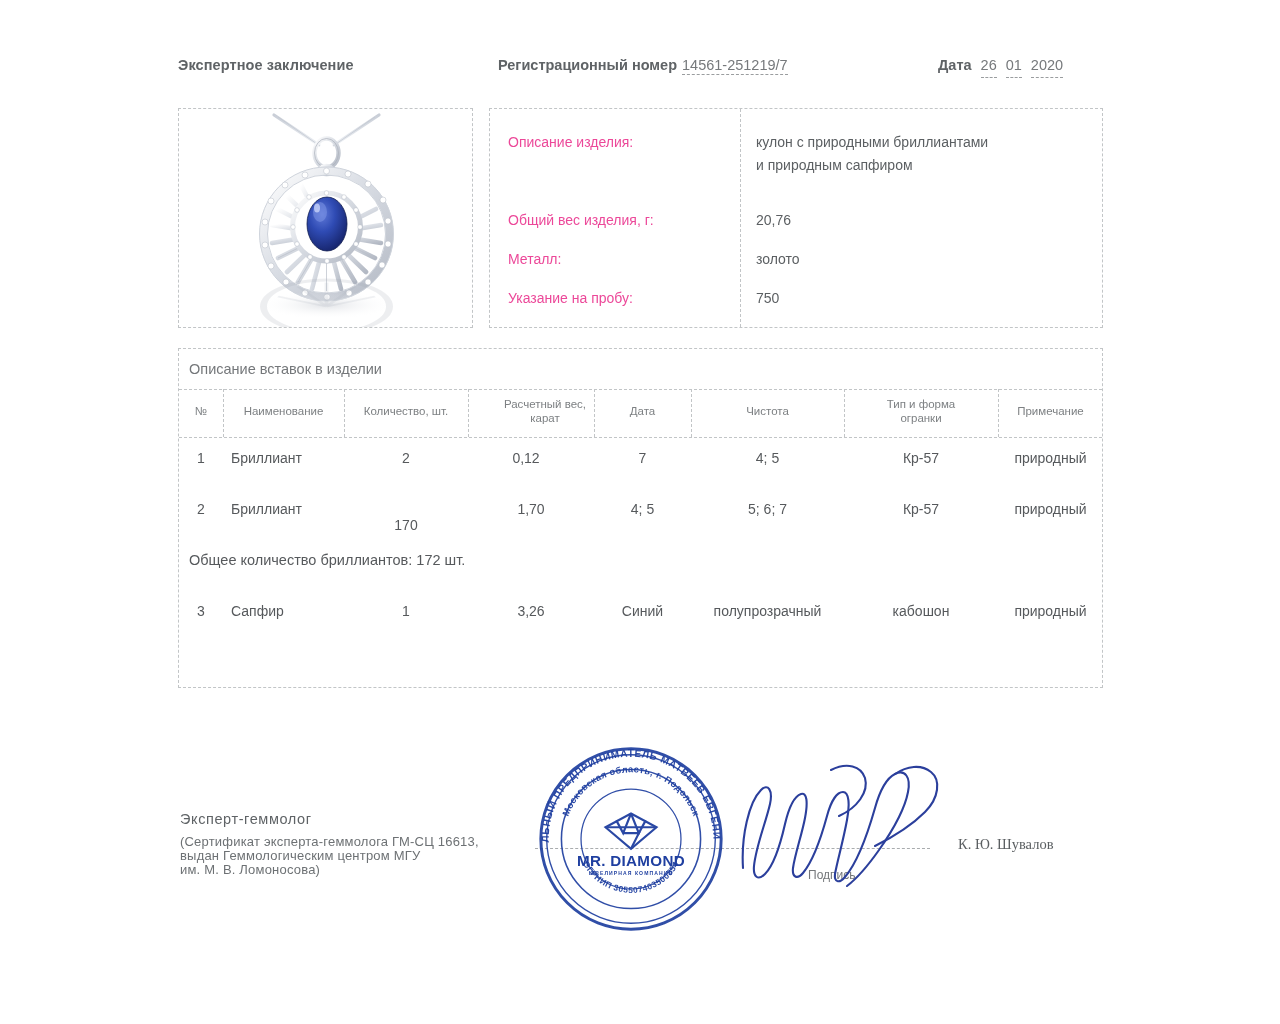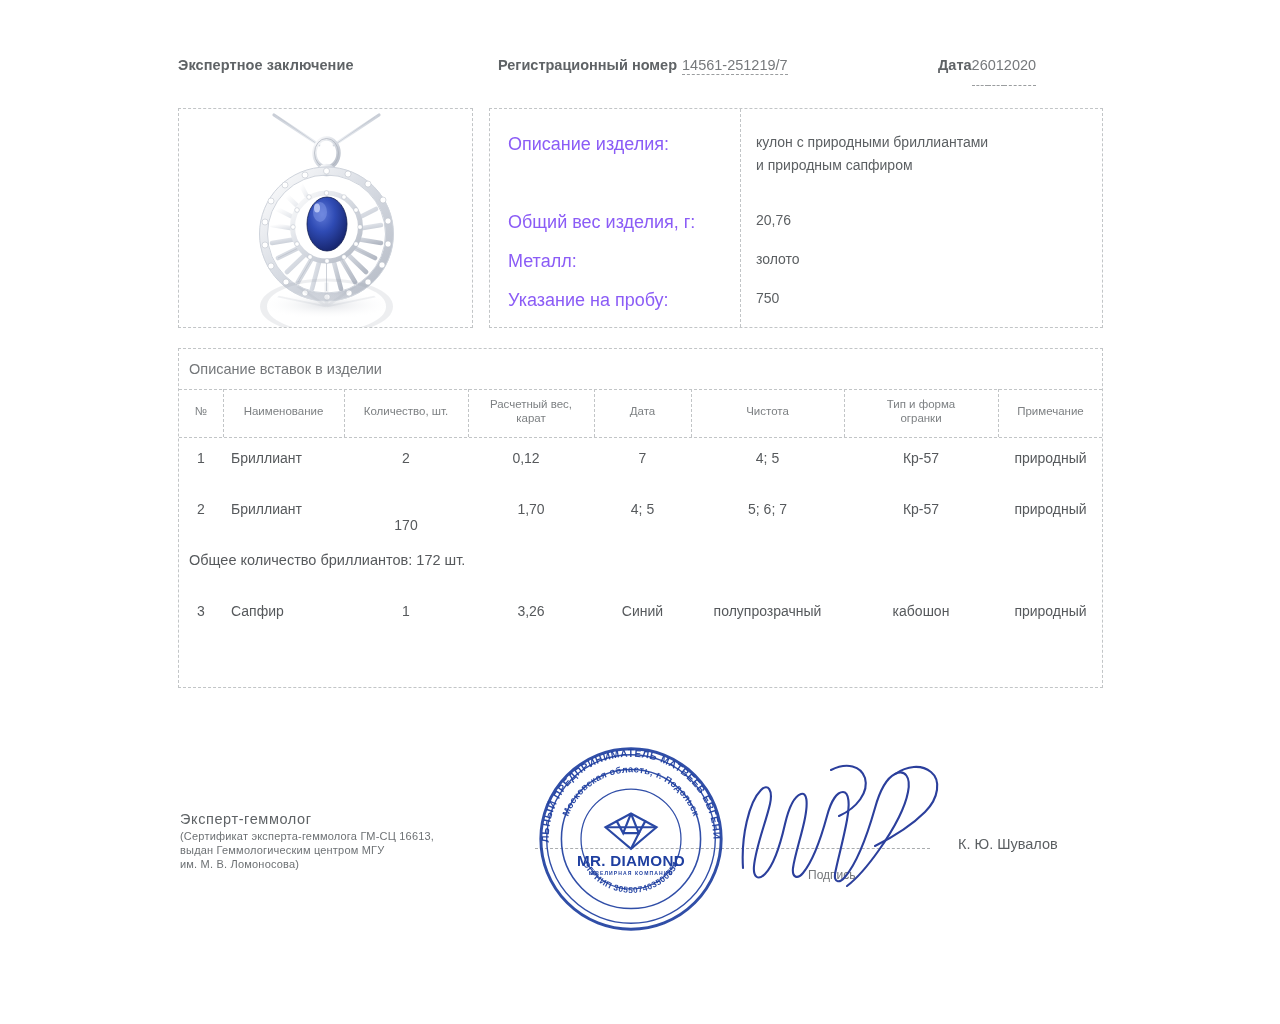--- a/index.html
+++ b/index.html
@@ -12,33 +12,33 @@
     overflow:hidden;
   }
   .page{position:absolute;left:0;top:0;width:1280px;height:1024px;}
 
   
   .header{position:absolute;left:178px;top:57px;width:925px;height:26px;}
   .hdr-title{position:absolute;left:0;top:0;font-size:14.5px;font-weight:bold;color:#5f6366;letter-spacing:.1px;}
   .hdr-reg{position:absolute;left:320px;top:0;font-size:14.5px;font-weight:bold;color:#5f6366;}
   .hdr-reg-val{font-weight:normal;color:#76797c;border-bottom:1px dashed #9a9d9f;padding-bottom:1px;margin-left:5px;}
   .hdr-date{position:absolute;left:760px;top:0;font-size:14.5px;font-weight:bold;color:#5f6366;white-space:nowrap;}
-  .dseg{font-weight:normal;color:#76797c;border-bottom:1px dashed #9a9d9f;padding-bottom:12px;margin-left:0;}
+  .dseg{font-weight:normal;color:#76797c;border-bottom:1px dashed #9a9d9f;padding-bottom:4px;margin-left:9px;}
 
   
   .dbox{position:absolute;border:1px dashed #c2c5c7;box-sizing:border-box;}
 
   
   .photo-panel{left:178px;top:108px;width:295px;height:220px;background:#fff;}
   .photo-wrap{position:absolute;left:0;top:0;width:100%;height:100%;overflow:hidden;}
 
   
   .desc-panel{left:489px;top:108px;width:614px;height:220px;}
   .desc-split{position:absolute;left:250px;top:0;width:0;height:100%;border-left:1px dashed #c2c5c7;}
-  .desc-lbl{position:absolute;font-size:18px;color:#8b5cf6;white-space:nowrap;}
+  .desc-lbl{position:absolute;font-size:14px;color:#ec4899;white-space:nowrap;}
   .desc-val{position:absolute;font-size:14px;color:#5b5f62;white-space:nowrap;}
 
   
   .tbl-panel{left:178px;top:348px;width:925px;height:340px;}
   .tbl-caption{position:absolute;left:10px;top:12px;font-size:14.5px;color:#74777a;}
   .hdr-rule{position:absolute;left:0;right:0;border-top:1px dashed #c2c5c7;}
   .cell-div{position:absolute;border-left:1px dashed #c2c5c7;}
   .th{position:absolute;font-size:11.5px;color:#7d8083;text-align:center;line-height:13.5px;}
   .td{position:absolute;font-size:14px;color:#56595c;text-align:center;white-space:nowrap;}
   .td-left{text-align:left;}
@@ -46,24 +46,24 @@
 
   
   .cmt-panel{left:178px;top:710px;width:925px;height:64px;}
   .cmt-split{position:absolute;left:132px;top:0;height:100%;border-left:1px dashed #c2c5c7;}
   .cmt-lbl{position:absolute;left:12px;top:22px;font-size:14px;color:#8e9194;}
   .cmt-val{position:absolute;left:146px;top:21px;font-size:14.5px;color:#4f5356;white-space:nowrap;}
 
   
   .expert{position:absolute;left:180px;top:811px;}
   .expert-title{font-size:14.5px;color:#5f6366;letter-spacing:.6px;}
-  .expert-sub{font-size:11px;color:#6d7174;line-height:14px;margin-top:2px;letter-spacing:.2px;}
+  .expert-sub{font-size:13px;color:#6d7174;line-height:14px;margin-top:8px;letter-spacing:.2px;}
   .sig-line{position:absolute;left:535px;top:848px;width:395px;border-top:1px dashed #a9acae;}
   .sig-cap{position:absolute;left:808px;top:868px;font-size:12px;color:#74777a;}
-  .sig-name{position:absolute;left:958px;top:836px;font-size:14.5px;color:#5b5f62;white-space:nowrap;}
+  .sig-name{position:absolute;left:958px;top:836px;font-size:14.5px;color:#5b5f62;white-space:nowrap;font-family:Liberation Serif, serif;}
 
   
   .stamp{position:absolute;left:533px;top:741px;width:196px;height:196px;}
   .sig-scribble{position:absolute;left:735px;top:750px;width:215px;height:150px;}
 </style>
 </head>
 <body>
 
 <div class="page">
 
@@ -233,21 +233,21 @@
     <div class="cell-div" style="left:165px;top:40px;height:48px;"></div>
     <div class="cell-div" style="left:289px;top:40px;height:48px;"></div>
     <div class="cell-div" style="left:415px;top:40px;height:48px;"></div>
     <div class="cell-div" style="left:512px;top:40px;height:48px;"></div>
     <div class="cell-div" style="left:665px;top:40px;height:48px;"></div>
     <div class="cell-div" style="left:819px;top:40px;height:48px;"></div>
 
     <div class="th" style="left:0px;top:56px;width:44px;">№</div>
     <div class="th" style="left:44px;top:56px;width:121px;">Наименование</div>
     <div class="th" style="left:165px;top:56px;width:124px;">Количество, шт.</div>
-    <div class="th" style="left:289px;top:49px;width:126px;text-align:center;">
+    <div class="th" style="left:303px;top:49px;width:126px;text-align:center;">
       <span>Расчетный вес,</span><br>
       <span>карат</span>
     </div>
     <div class="th" style="left:415px;top:56px;width:97px;">Дата</div>
     <div class="th" style="left:512px;top:56px;width:153px;">Чистота</div>
     <div class="th" style="left:665px;top:49px;width:154px;">
       <span>Тип и форма</span><br>
       <span>огранки</span>
     </div>
     <div class="th" style="left:819px;top:56px;width:105px;">Примечание</div>

